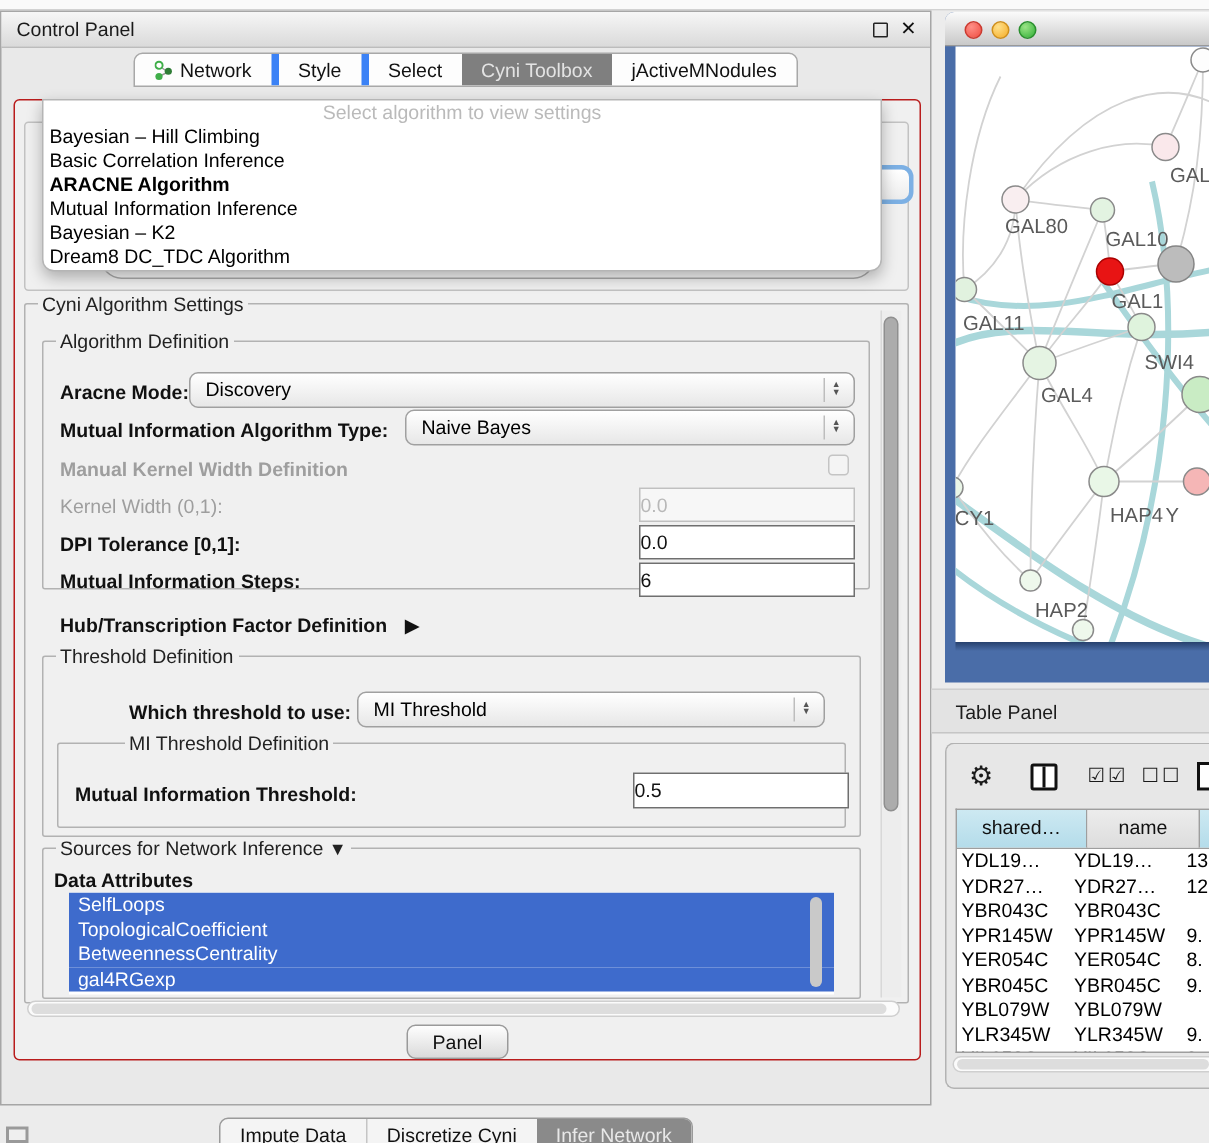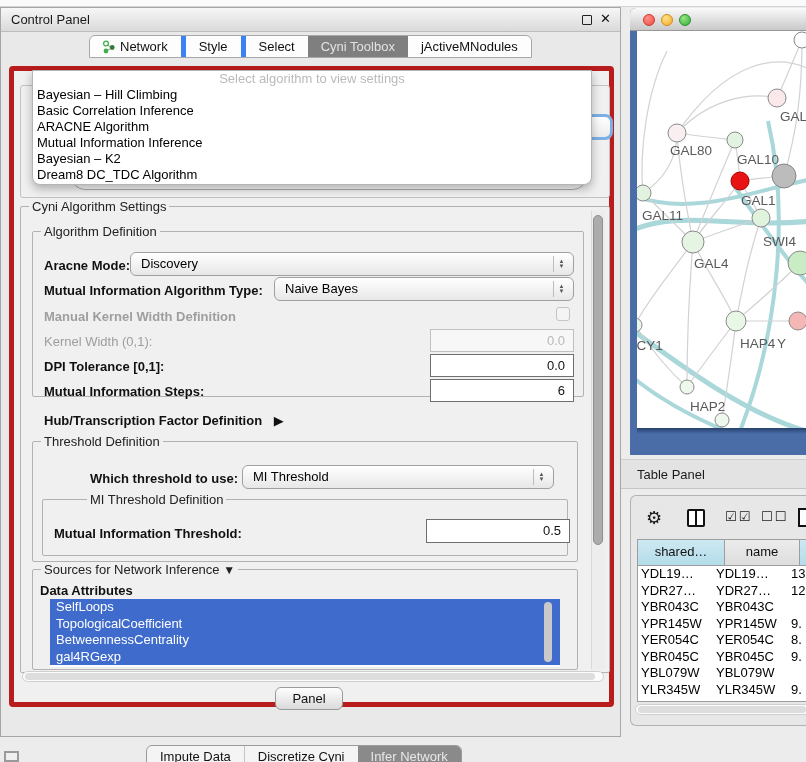--- a/index.html
+++ b/index.html
@@ -19,47 +19,47 @@
   .close-icon { right:9px; top:3px; font-size:13px; font-weight:bold; color:#111; }
 
   
   .tabbar { left:88px; top:27px; height:23px; display:inline-flex; background:#fdfdfd; border:1px solid #a8a8a8; border-radius:6px 6px 0 0; overflow:hidden; }
   .tab { padding:0 13px; line-height:21px; font-size:13px; color:#111; border-left:5px solid #3b82f6; display:flex; align-items:center; gap:5px; }
   .tab:first-child { border-left:none; }
   .tab.selected { background:#7f7f7f; color:#e3e3e3; border-left:none; }
   .tab.selected + .tab { border-left:none; }
 
   
-  .content { left:8px; top:58px; width:605px; height:641px; background:#f0f0f0; border:5px solid #b91c1c; border-radius:4px; }
+  .content { left:8px; top:58px; width:605px; height:641px; background:#f0f0f0; border:1px solid #b91c1c; border-radius:4px; }
 
   
   .hidden-group { left:6px; top:14px; width:590px; height:113px; border:1px solid #c2c2c2; border-radius:3px; }
   .hidden-combo { left:50px; top:76px; width:516px; height:28px; border:1px solid #ababab; border-radius:14px; background:#f7f7f7; color:#cccccc; font-size:13px; line-height:26px; padding-left:14px; overflow:hidden; white-space:nowrap; }
   .hidden-blue-combo { left:552px; top:28px; width:40px; height:26px; border:3px solid #7cb0e4; border-radius:8px; background:linear-gradient(#ffffff,#ececec); }
 
   
   .popup { left:18px; top:-1px; width:560px; height:115px; background:#ffffff; border:1px solid #b5b5b5; border-radius:0 0 8px 8px; box-shadow:0 4px 10px rgba(0,0,0,.28); overflow:hidden; z-index:30; }
   .popup-prompt { text-align:center; color:#bababa; font-size:13px; line-height:16px; }
   .dd-item { font-size:13px; line-height:16px; padding-left:4px; color:#000; white-space:nowrap; }
-  .dd-item.bold { font-weight:normal; }
+  .dd-item.bold { font-weight:bold; }
 
   
   fieldset.grp { position:absolute; border:1px solid #b2b2b2; border-radius:2px; }
   fieldset.grp > legend { font-size:13px; color:#222; padding:0 3px; margin-left:8px; }
   legend.blue { color:#1f1fe0; }
   legend.green { color:#2ecc2e; }
 
   .lbl { position:absolute; font-size:13px; color:#111; white-space:nowrap; }
   .bold { font-weight:bold; }
   .dis { color:#9e9e9e; }
 
   .combo { position:absolute; border:1px solid #a0a0a0; border-radius:6px; background:linear-gradient(#ffffff,#e7e7e7); font-size:13px; line-height:21px; padding-left:10px; white-space:nowrap; }
   .combo .spin { position:absolute; right:4px; top:3px; bottom:3px; width:16px; border-left:1px solid #bdbdbd; display:flex; flex-direction:column; align-items:center; justify-content:center; font-size:6px; line-height:5px; color:#555; }
 
-  .field { position:absolute; border:1px solid #6f6f6f; background:#ffffff; font-size:13px; line-height:21px; text-align:right; padding-right:8px; color:#111; }
+  .field { position:absolute; border:1px solid #6f6f6f; background:#ffffff; font-size:13px; line-height:21px; padding-right:8px; color:#111; }
   .field.disabled { border:1px solid #c0c0c0; background:#f7f7f7; color:#b8b8b8; }
 
   .checkbox { position:absolute; width:14px; height:14px; border:1px solid #c4c4c4; border-radius:3px; background:#f4f4f4; }
 
   
   .vscroll-track { position:absolute; background:#ededed; border-left:1px solid #d8d8d8; }
   .vscroll-thumb { position:absolute; background:#acacac; border:1px solid #8f8f8f; border-radius:6px; }
   .hscroll-track { position:absolute; background:#fbfbfb; border:1px solid #cfcfcf; border-radius:6px; }
   .hscroll-thumb { position:absolute; top:1px; bottom:1px; background:#dddddd; border-radius:5px; }
 

